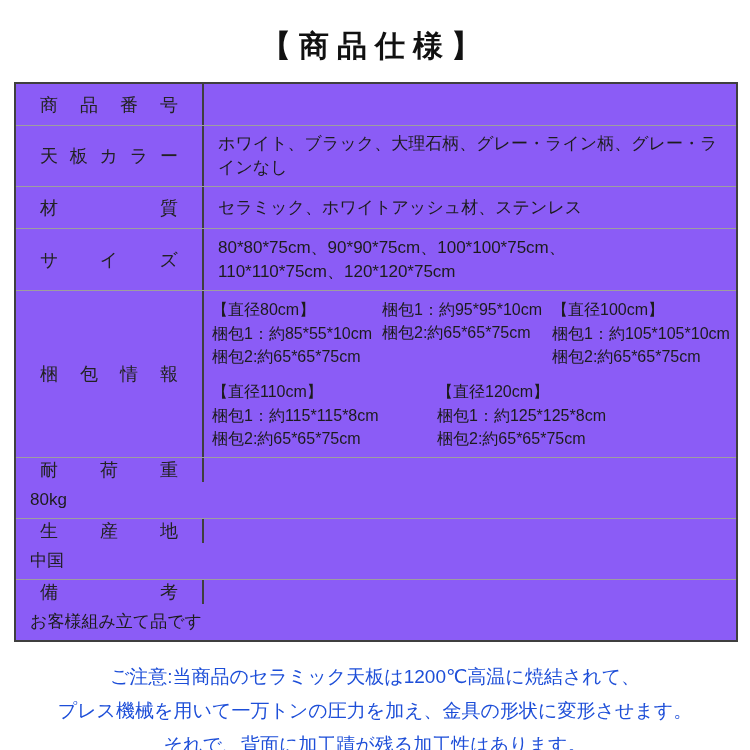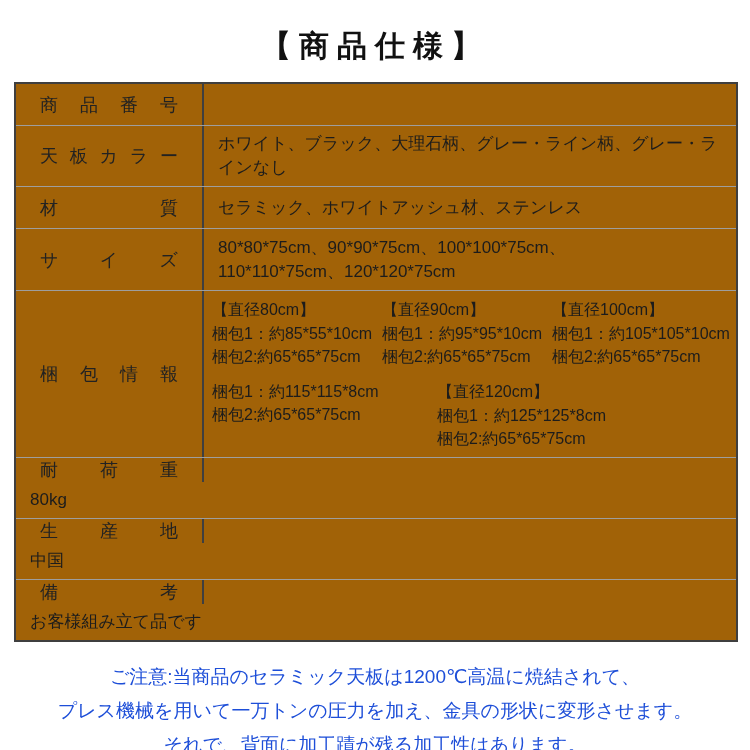--- a/index.html
+++ b/index.html
@@ -20,21 +20,21 @@
     font-size: 30px;
     font-weight: bold;
     letter-spacing: 8px;
     color: #111111;
     white-space: nowrap;
   }
 
   .spec-table {
     margin: 15px 12px 0 14px;
     border: 2px solid #3f3f3f;
-    background: #a16207;
+    background: #8b5cf6;
   }
   .spec-row {
     display: flex;
     align-items: stretch;
     border-top: 1px solid #9e9e9e;
   }
   .spec-row:first-child { border-top: none; }
 
   .label-cell {
     width: 138px;
@@ -137,33 +137,33 @@
       </div>
       <div class="value-cell pack-cell">
 
         <div class="pack-block pack-block1">
           <div class="pack-col">
             <div class="pack-header">【直径80cm】</div>
             <div>梱包1：約85*55*10cm</div>
             <div>梱包2:約65*65*75cm</div>
           </div>
           <div class="pack-col">
-            <div class="pack-header">【直径90cm】</div>
             <div>梱包1：約95*95*10cm</div>
             <div>梱包2:約65*65*75cm</div>
           </div>
           <div class="pack-col">
             <div class="pack-header">【直径100cm】</div>
             <div>梱包1：約105*105*10cm</div>
             <div>梱包2:約65*65*75cm</div>
           </div>
         </div>
 
         <div class="pack-block pack-block2">
           <div class="pack-col">
+            <div class="pack-header">【直径110cm】</div>
             <div>梱包1：約115*115*8cm</div>
             <div>梱包2:約65*65*75cm</div>
           </div>
           <div class="pack-col">
             <div class="pack-header">【直径120cm】</div>
             <div>梱包1：約125*125*8cm</div>
             <div>梱包2:約65*65*75cm</div>
           </div>
         </div>
 

